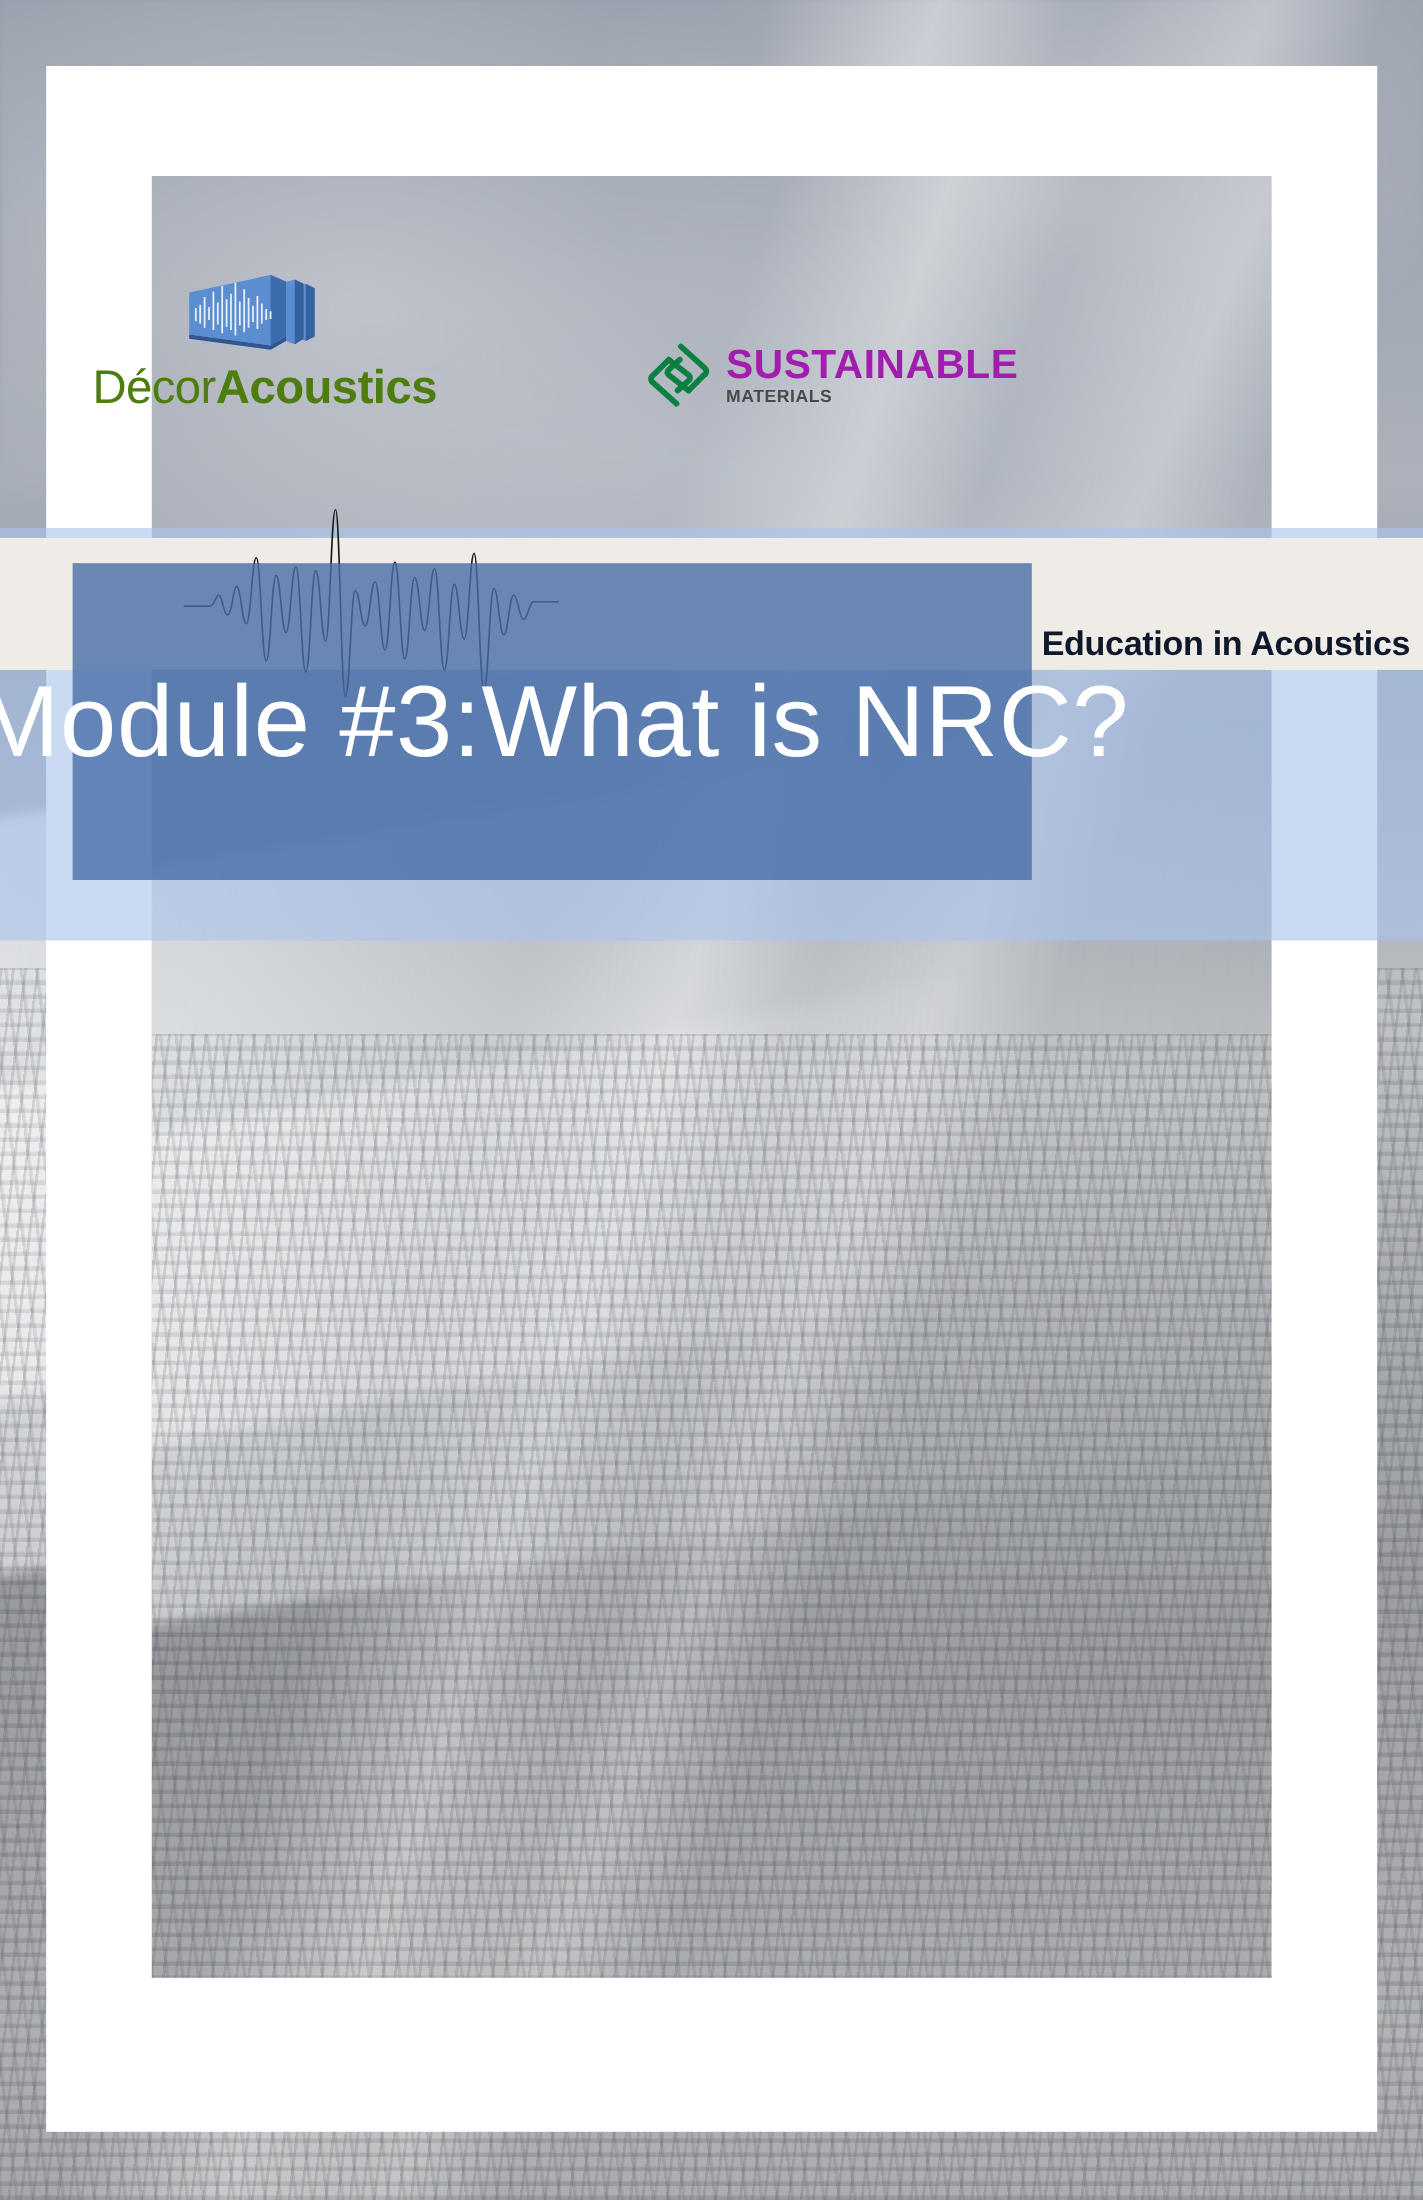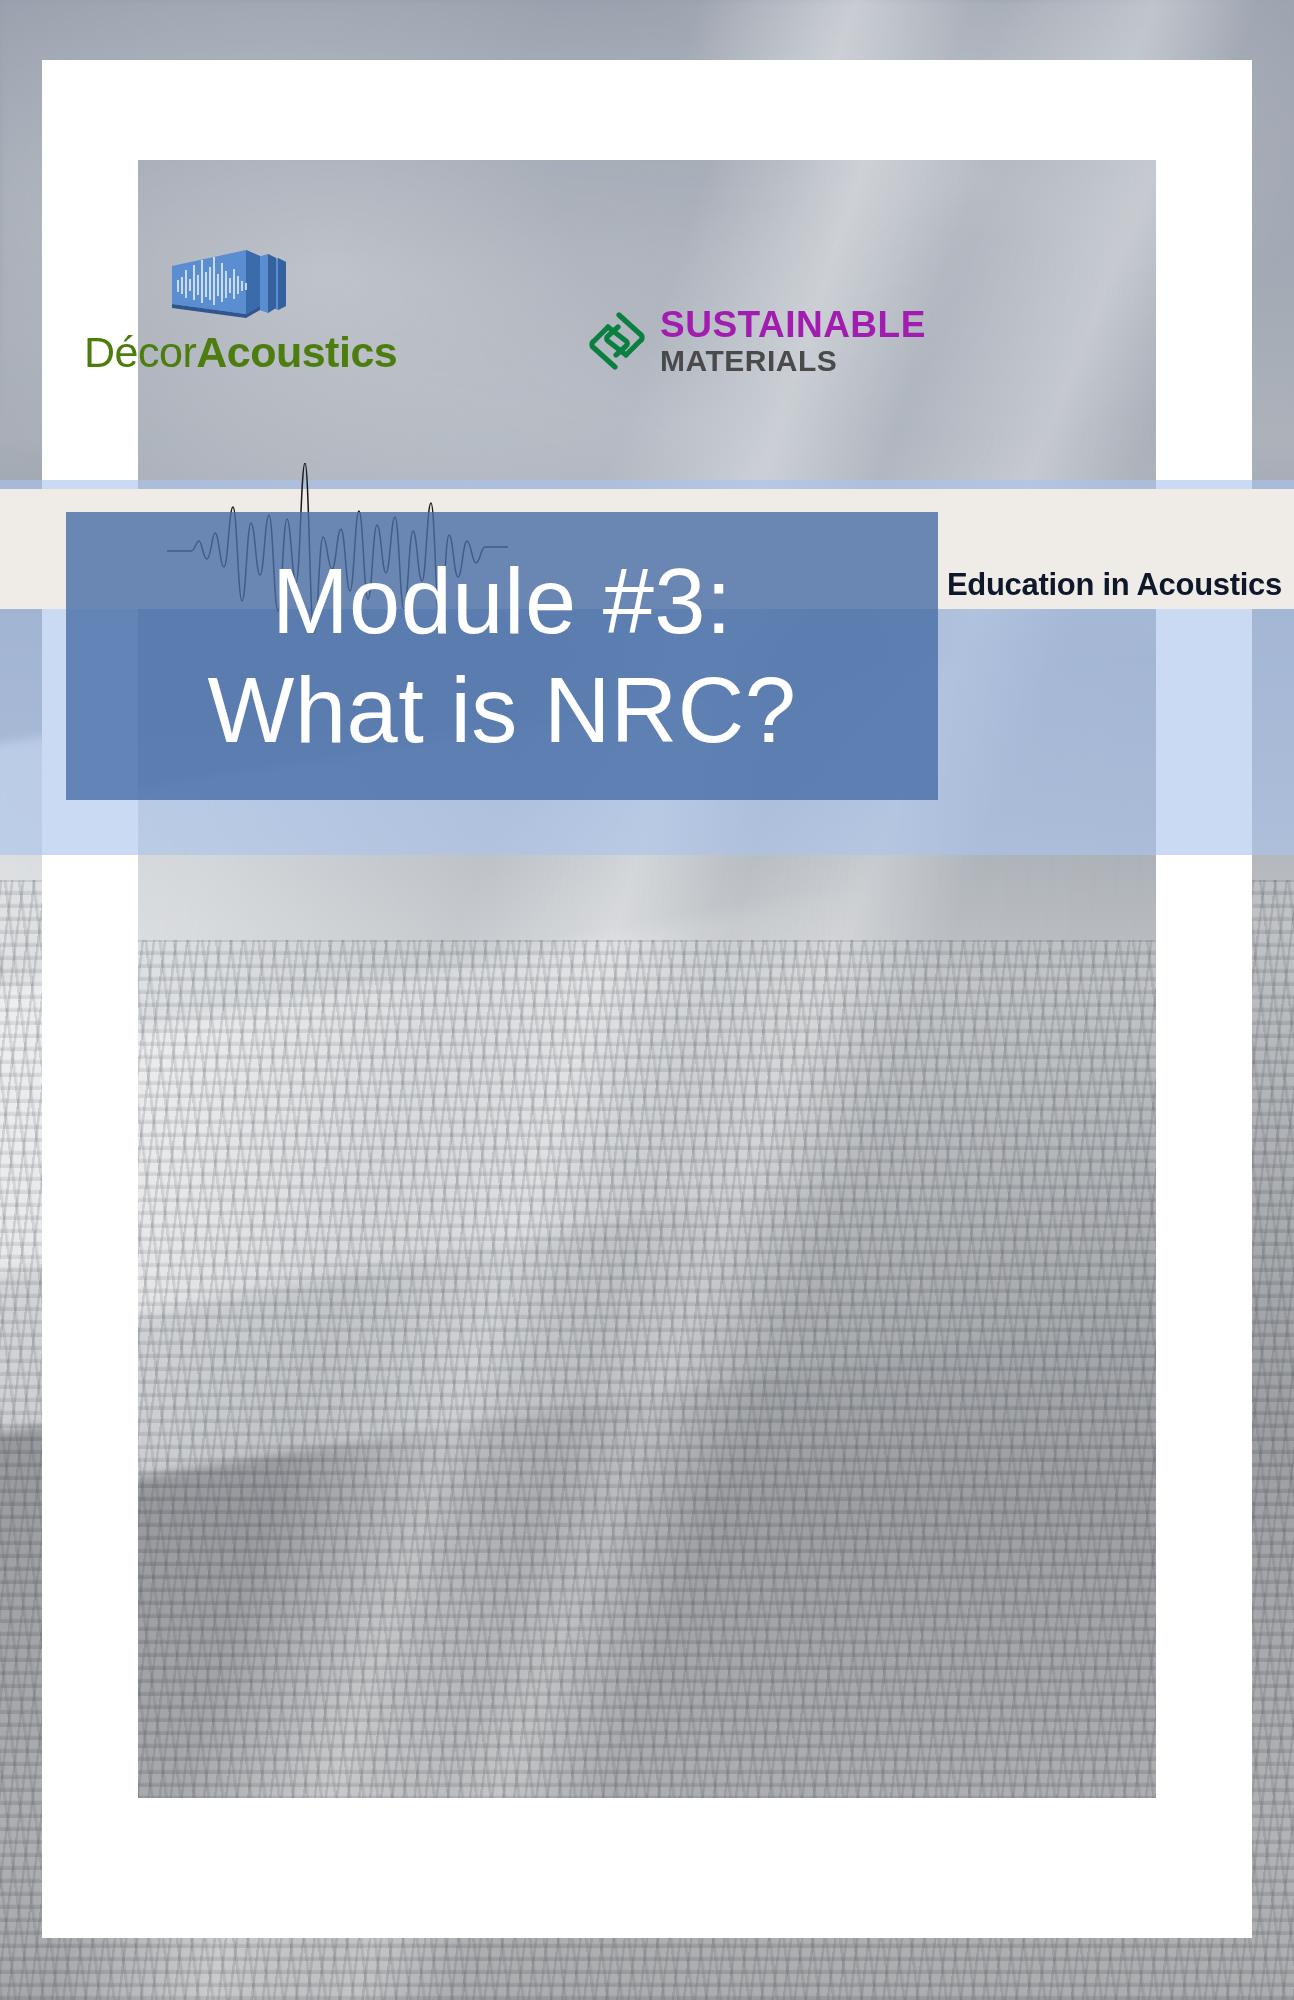--- a/index.html
+++ b/index.html
@@ -134,21 +134,21 @@
     z-index:6;
     display:flex; align-items:center; gap:12px;
   }
   .sus-mark { width:62px; height:62px; flex:none; }
   .sus-text { display:flex; flex-direction:column; line-height:1; }
   .sus-line1 {
     font-size:37px; font-weight:bold; color:#a21caf;
     letter-spacing:0.5px;
   }
   .sus-line2 {
-    font-size:30px; font-weight:bold; color:#4a4a4a;
+    font-size:16px; font-weight:bold; color:#4a4a4a;
     letter-spacing:0.5px; margin-top:3px;
   }
 
   
   .edu-band {
     position:absolute; left:0; right:0; top:489px; height:120px;
     background:#efece7;
     z-index:7;
   }
   .edu-wave {
@@ -165,21 +165,21 @@
   .blue-wash {
     position:absolute; left:0; right:0; top:480px; height:375px;
     background:rgba(170,195,235,0.62);
     z-index:5;
   }
   .title-box {
     position:absolute; left:66px; top:512px;
     width:872px; height:288px;
     background:rgba(72,110,166,0.80);
     z-index:8;
-    display:flex; flex-direction:column;
+    display:flex; flex-direction:row;
     align-items:center; justify-content:center;
   }
   .title-line {
     color:#ffffff;
     font-size:92px; font-weight:normal;
     line-height:1.18;
     letter-spacing:0.5px;
     white-space:nowrap;
     text-align:center;
   }

